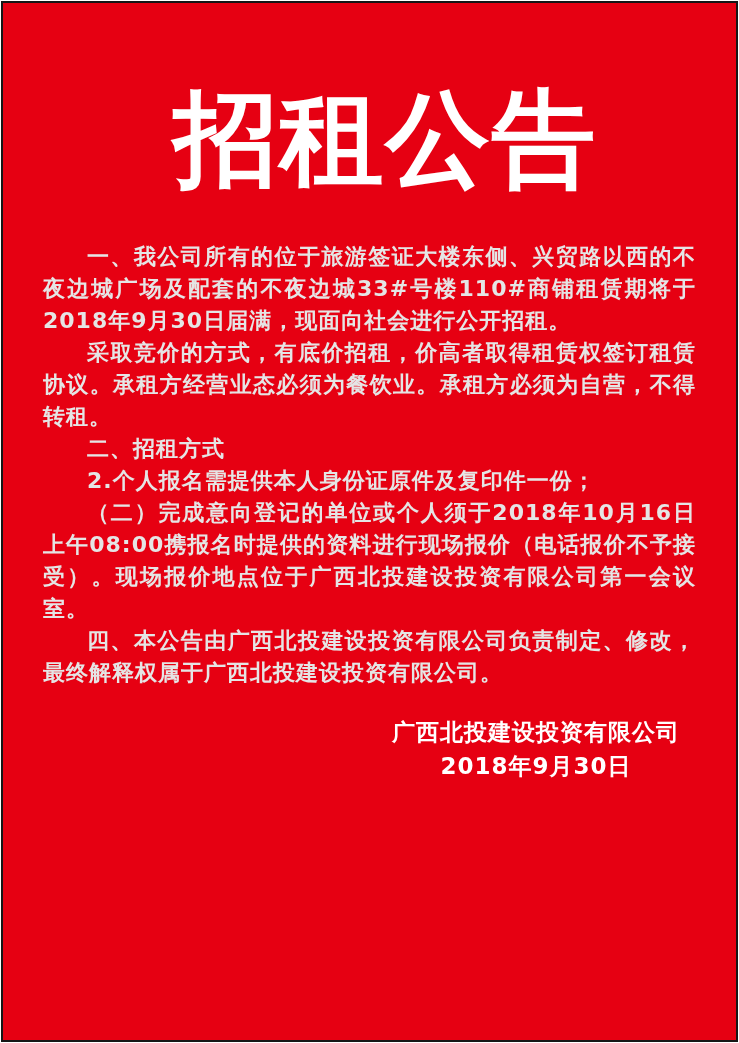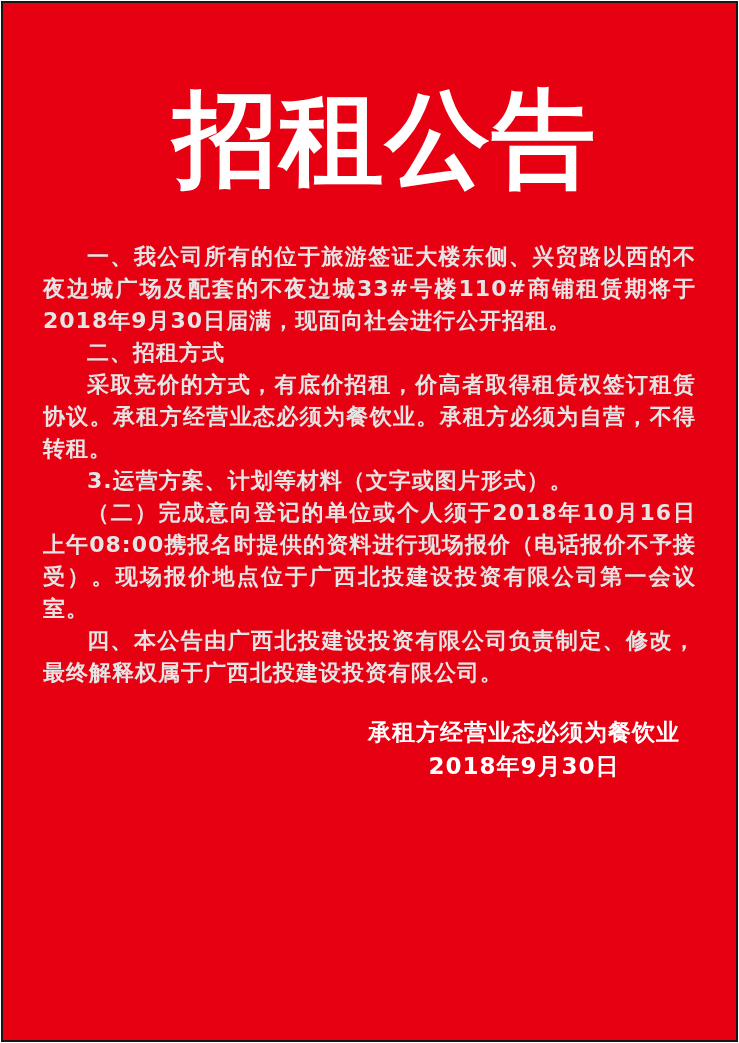--- a/index.html
+++ b/index.html
@@ -65,27 +65,27 @@
 </style>
 </head>
 <body>
 
 <div class="page">
 
   <h1 class="title">招租公告</h1>
 
   <div class="body-text">
     <p>一、我公司所有的位于旅游签证大楼东侧、兴贸路以西的不夜边城广场及配套的不夜边城33#号楼110#商铺租赁期将于2018年9月30日届满，现面向社会进行公开招租。</p>
+    <p>采取竞价的方式，有底价招租，价高者取得租赁权签订租赁协议。承租方经营业态必须为餐饮业。承租方必须为自营，不得转租。</p>
     <p>二、招租方式</p>
-    <p>采取竞价的方式，有底价招租，价高者取得租赁权签订租赁协议。承租方经营业态必须为餐饮业。承租方必须为自营，不得转租。</p>
-    <p>3.运营方案、计划等材料（文字或图片形式）。</p>
+    <p>2.个人报名需提供本人身份证原件及复印件一份；</p>
     <p>（二）完成意向登记的单位或个人须于2018年10月16日上午08:00携报名时提供的资料进行现场报价（电话报价不予接受）。现场报价地点位于广西北投建设投资有限公司第一会议室。</p>
     <p>四、本公告由广西北投建设投资有限公司负责制定、修改，最终解释权属于广西北投建设投资有限公司。</p>
   </div>
 
   <div class="signature">
     <div class="sig-inner">
-      <div>承租方经营业态必须为餐饮业</div>
+      <div>广西北投建设投资有限公司</div>
       <div>2018年9月30日</div>
     </div>
   </div>
 
 </div>
 
 </body></html>

